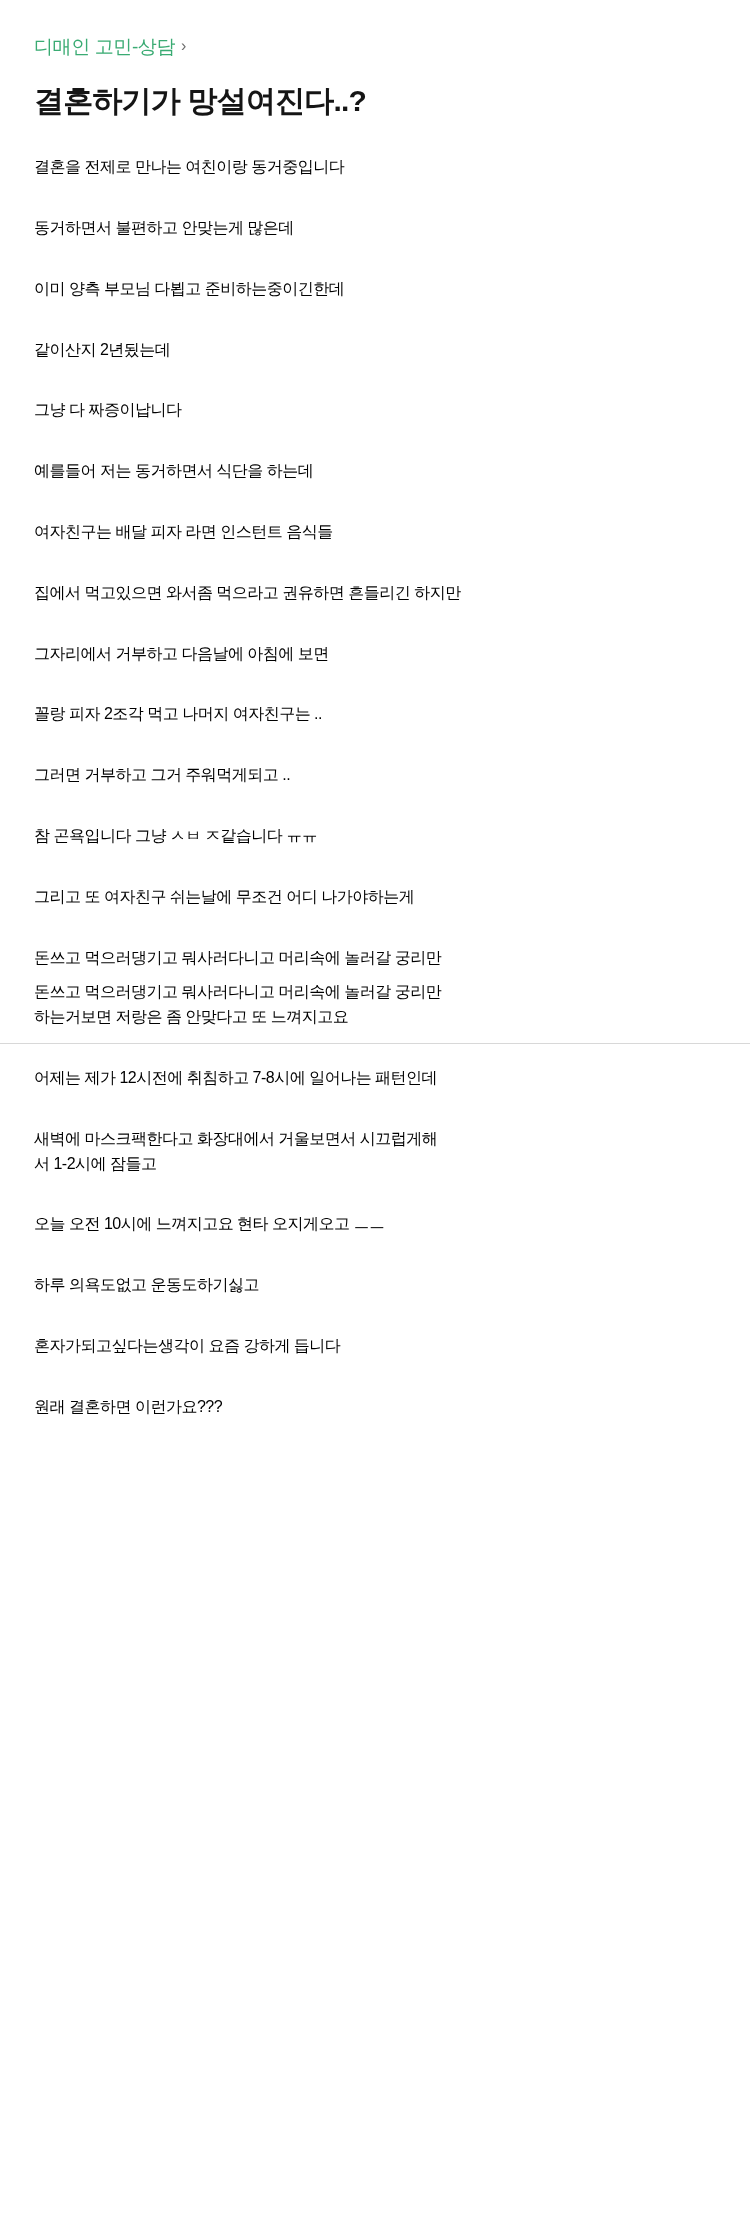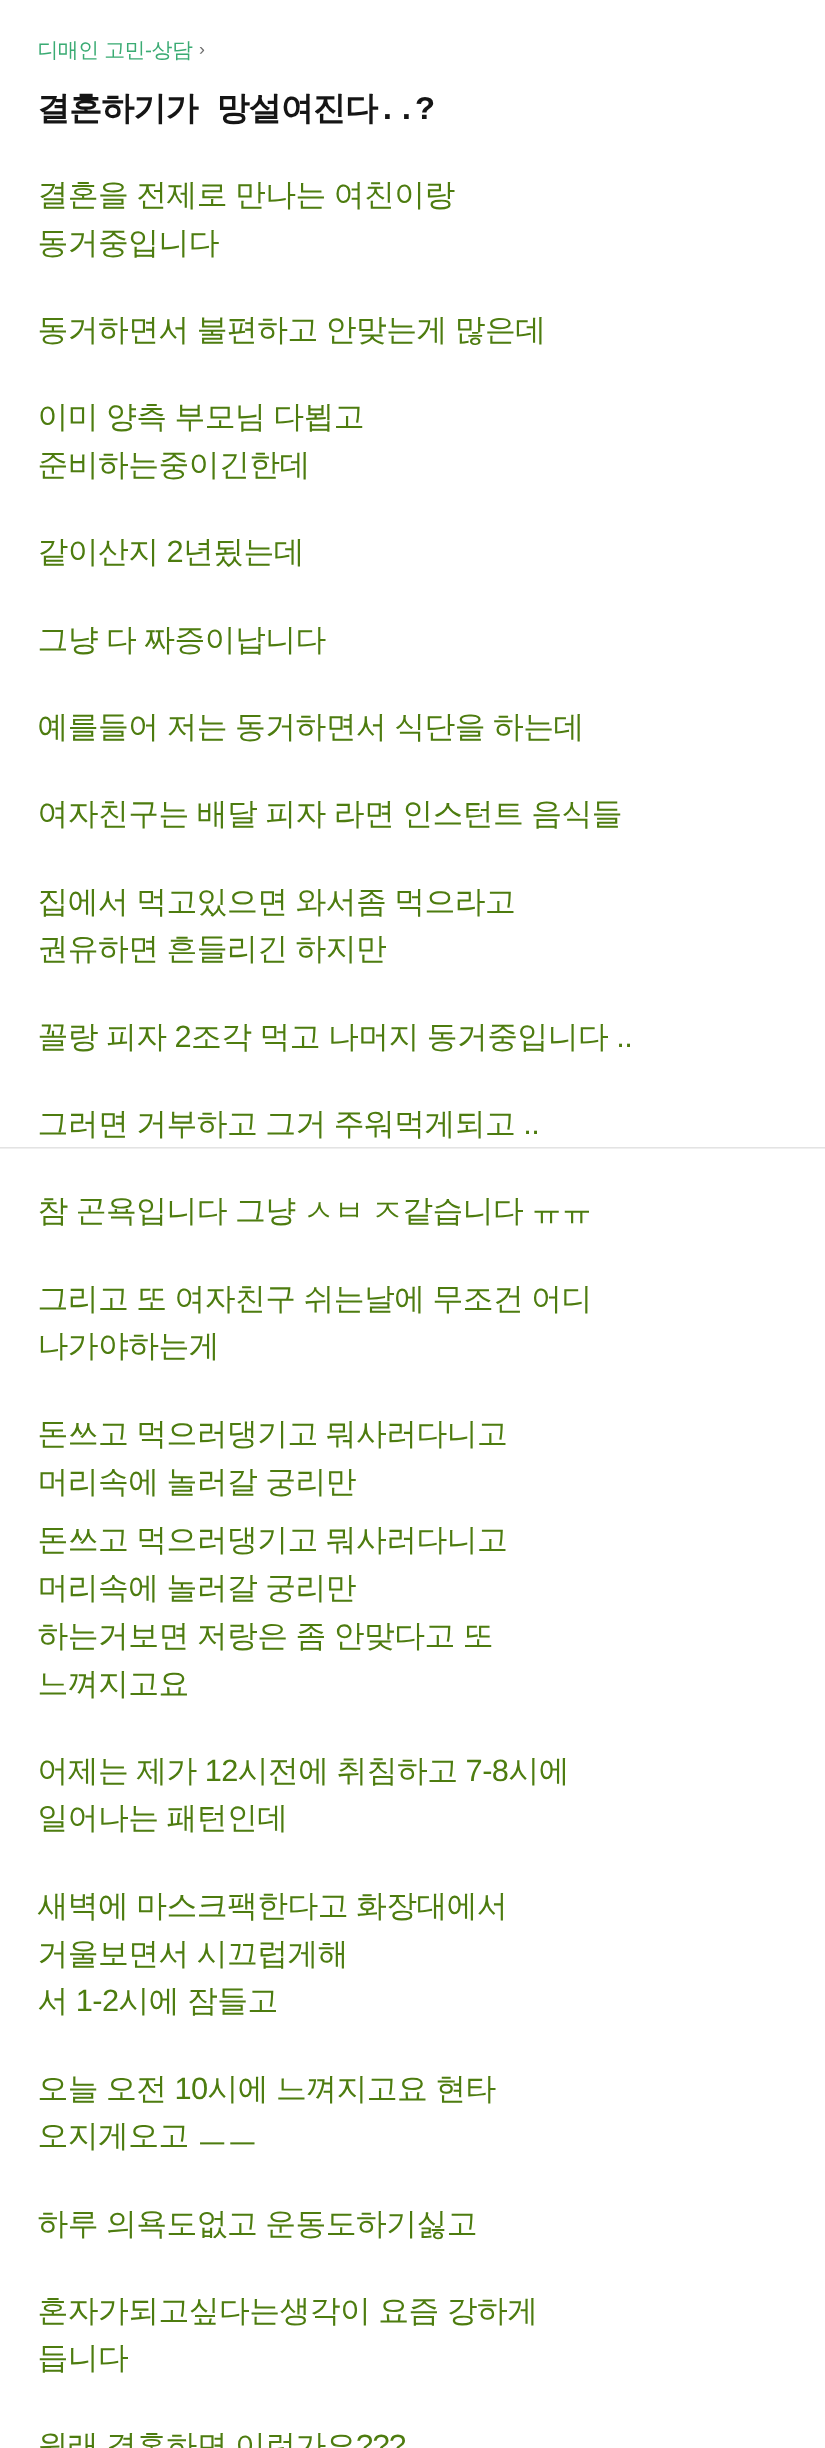--- a/index.html
+++ b/index.html
@@ -42,27 +42,26 @@
     line-height: 1;
     transform: translateY(-1px);
   }
   .post-title {
     font-size: 30px;
     font-weight: 700;
     color: #151515;
     letter-spacing: -0.8px;
     line-height: 1.35;
     margin: 0 0 34px 0;
-    font-family: Liberation Mono, monospace;
   }
   .post-body {
-    font-size: 28px;
+    font-size: 16px;
     line-height: 1.55;
     letter-spacing: -0.5px;
-    color: #4d7c0f;
+    color: #000000;
   }
   .para {
     margin: 0 0 36px 0;
     white-space: pre-wrap;
     word-break: keep-all;
   }
   .para:last-child {
     margin-bottom: 0;
   }
   
@@ -97,21 +96,22 @@
 
     <div class="post-body">
       <p class="para">결혼을 전제로 만나는 여친이랑 동거중입니다</p>
       <p class="para">동거하면서 불편하고 안맞는게 많은데</p>
       <p class="para">이미 양측 부모님 다뵙고 준비하는중이긴한데</p>
       <p class="para">같이산지 2년됬는데</p>
       <p class="para">그냥 다 짜증이납니다</p>
       <p class="para">예를들어 저는 동거하면서 식단을 하는데</p>
       <p class="para">여자친구는 배달 피자 라면 인스턴트 음식들</p>
       <p class="para">집에서 먹고있으면 와서좀 먹으라고 권유하면 흔들리긴 하지만</p>
-      <p class="para">꼴랑 피자 2조각 먹고 나머지 동거중입니다 ..</p>
+      <p class="para">그자리에서 거부하고 다음날에 아침에 보면</p>
+      <p class="para">꼴랑 피자 2조각 먹고 나머지 여자친구는 ..</p>
       <p class="para">그러면 거부하고 그거 주워먹게되고 ..</p>
       <p class="para">참 곤욕입니다 그냥 ㅅㅂ ㅈ같습니다 ㅠㅠ</p>
       <p class="para">그리고 또 여자친구 쉬는날에 무조건 어디 나가야하는게</p>
       <p class="para">돈쓰고 먹으러댕기고 뭐사러다니고 머리속에 놀러갈 궁리만</p>
     </div>
 
   </div>
 
   <div class="seam"></div>
 

